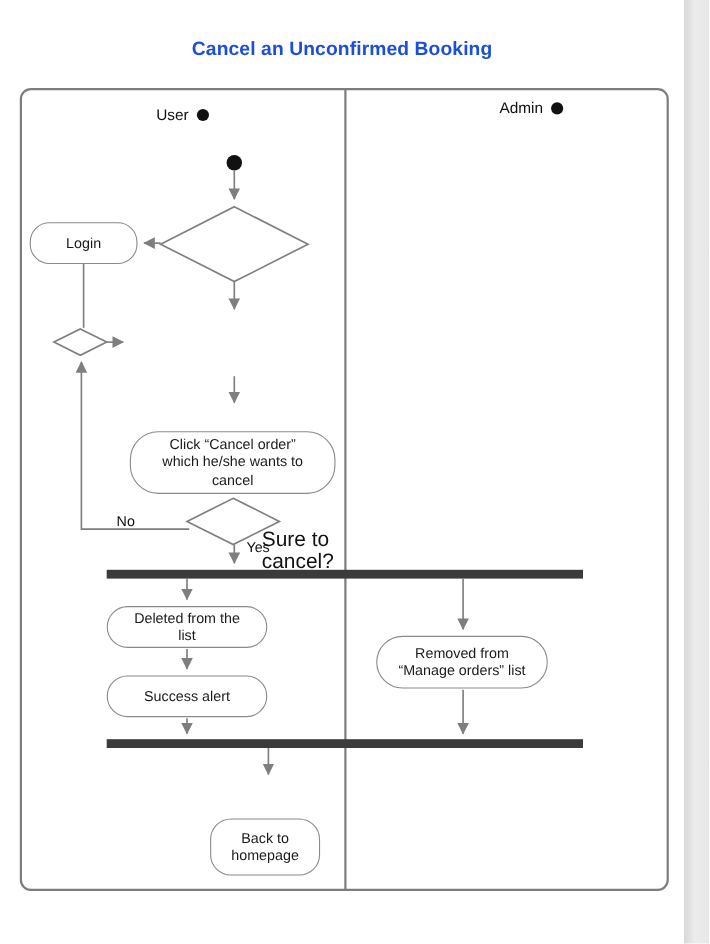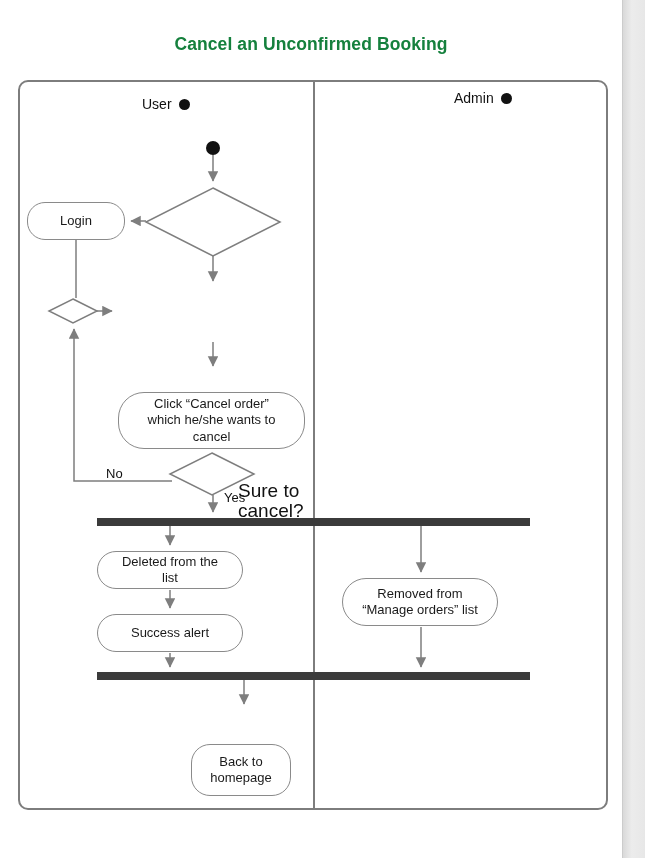--- a/index.html
+++ b/index.html
@@ -23,21 +23,21 @@
     border-left: 1px solid #cccccc;
   }
   .diagram-title {
     position: absolute;
     left: 0; top: 34px;
     width: 622px;
     text-align: center;
     font-size: 17.5px;
     font-weight: 600;
     letter-spacing: 0.1px;
-    color: #15803d;
+    color: #1d4ed8;
   }
   .frame {
     position: absolute;
     left: 18px; top: 80px;
     width: 590px; height: 730px;
     border: 2px solid #7d7d7d;
     border-radius: 10px;
     background: transparent;
   }
   .lane-divider {

